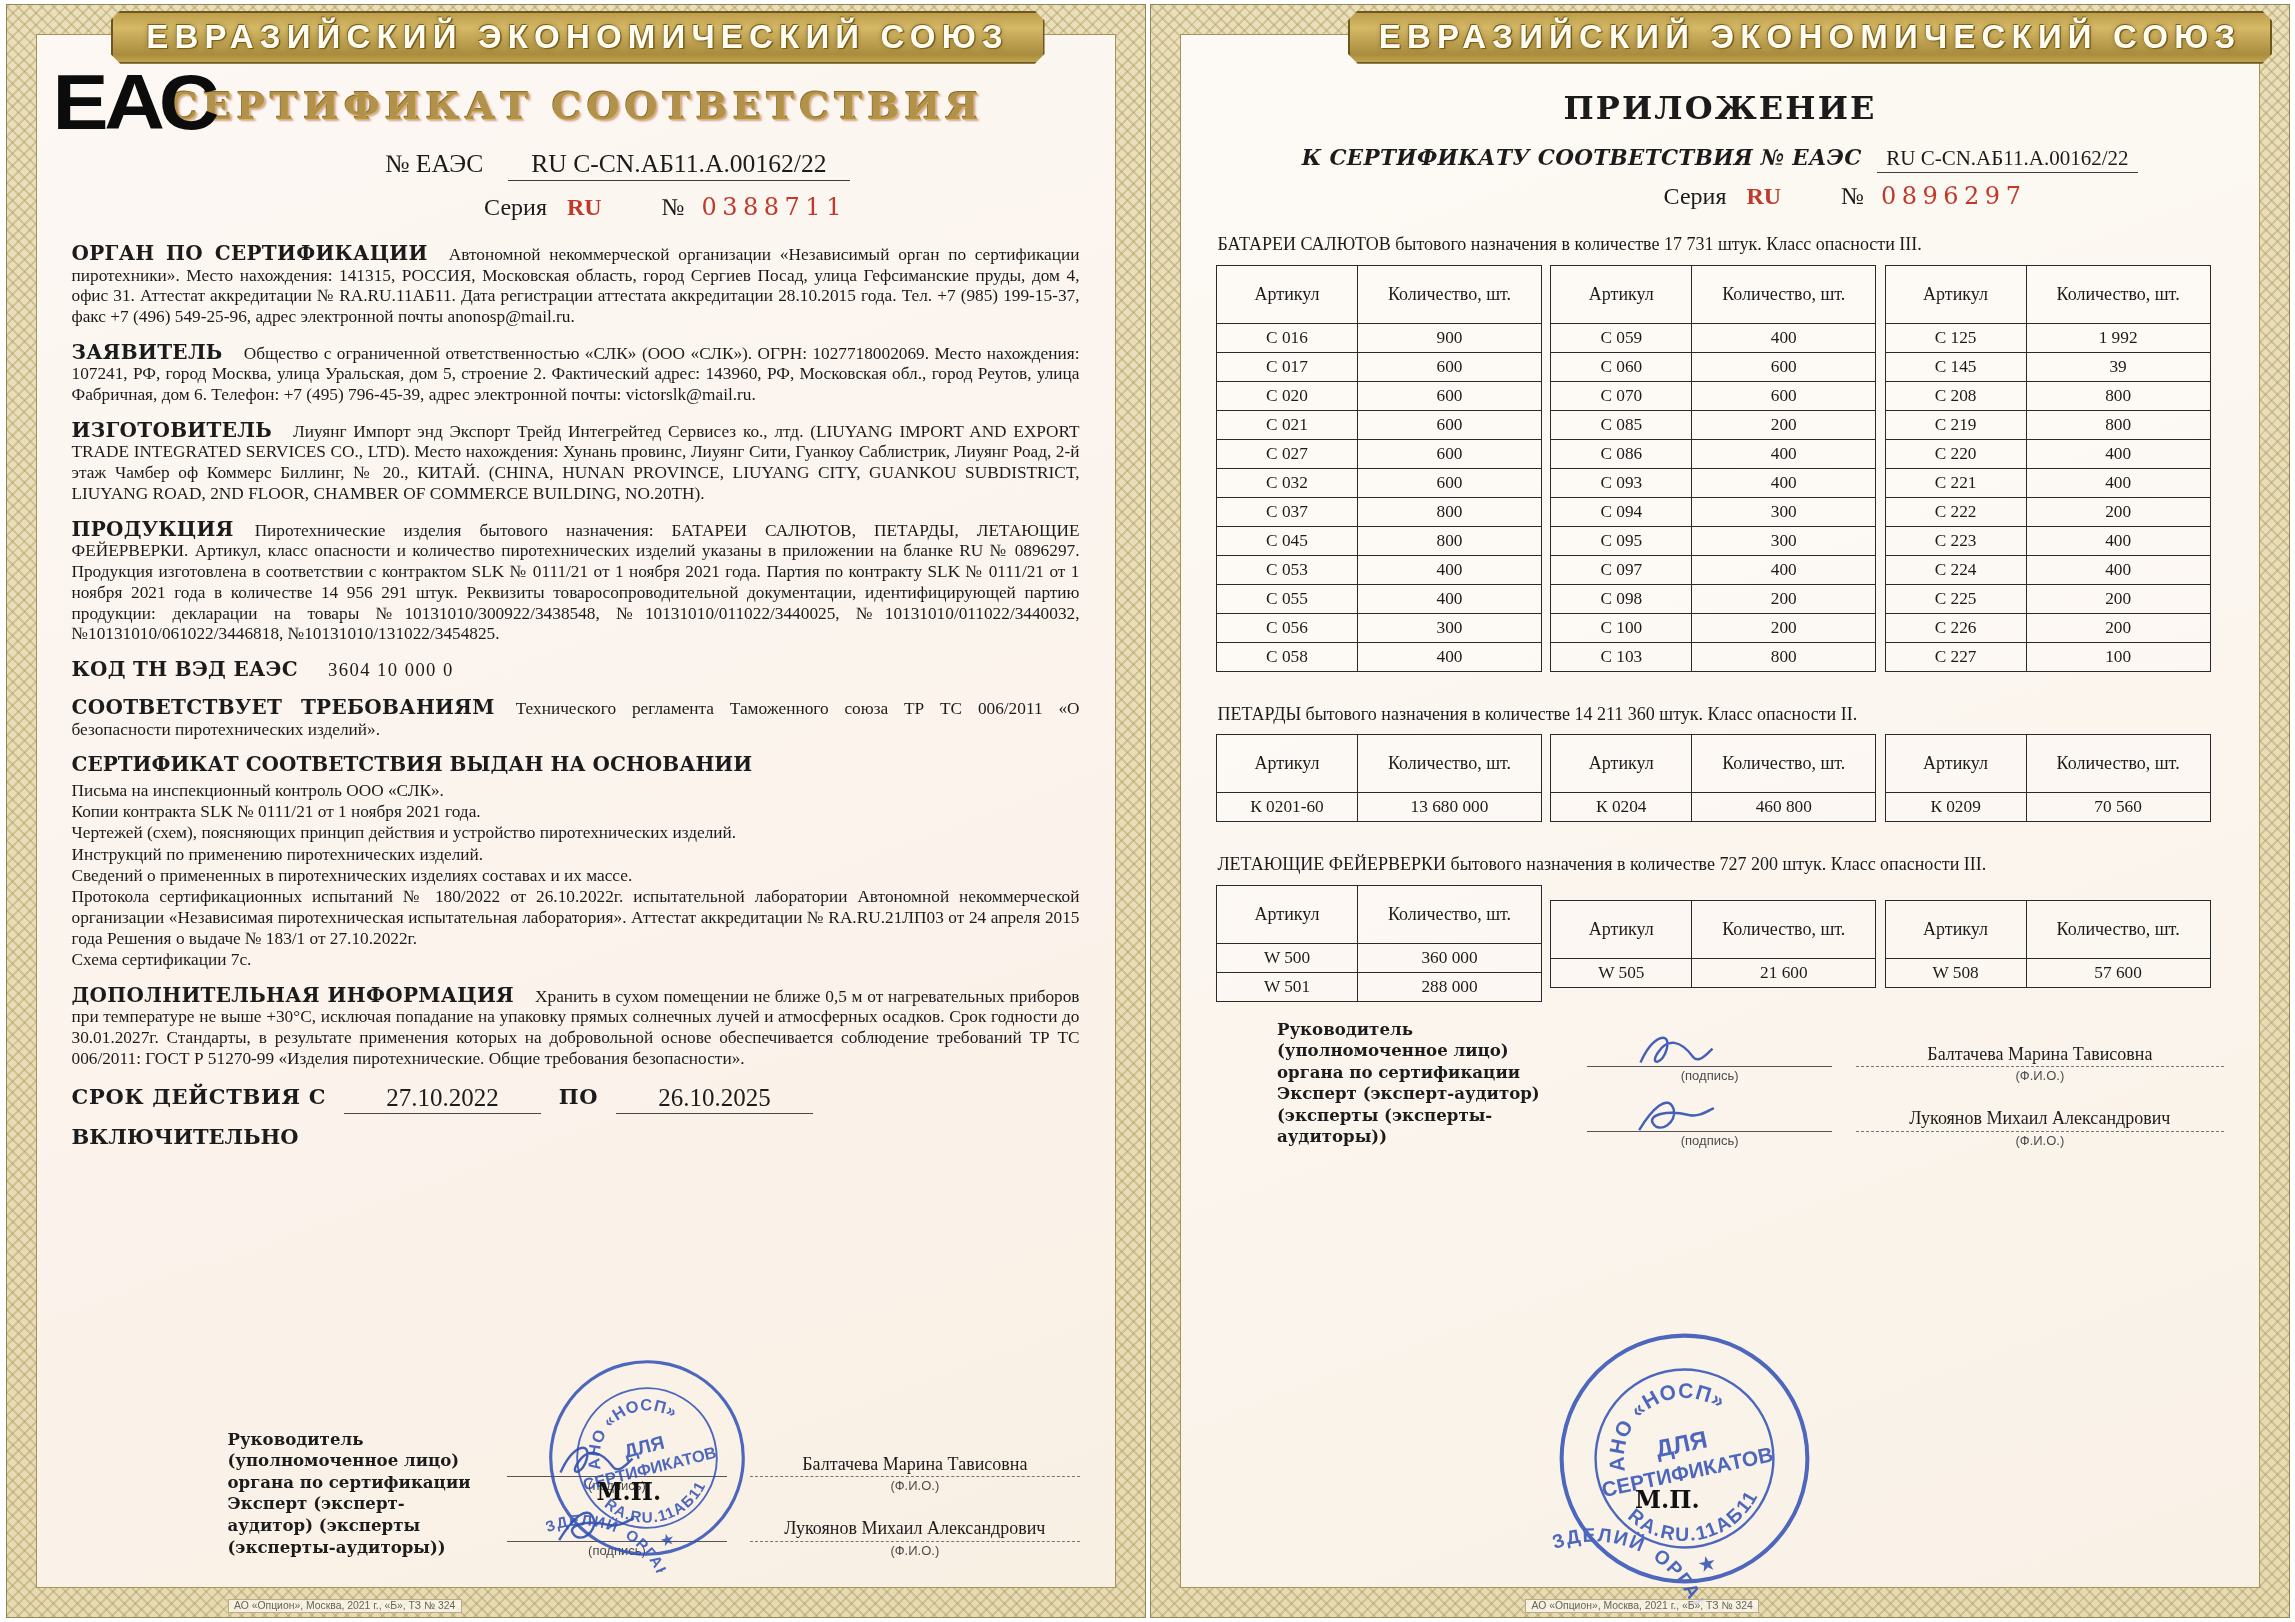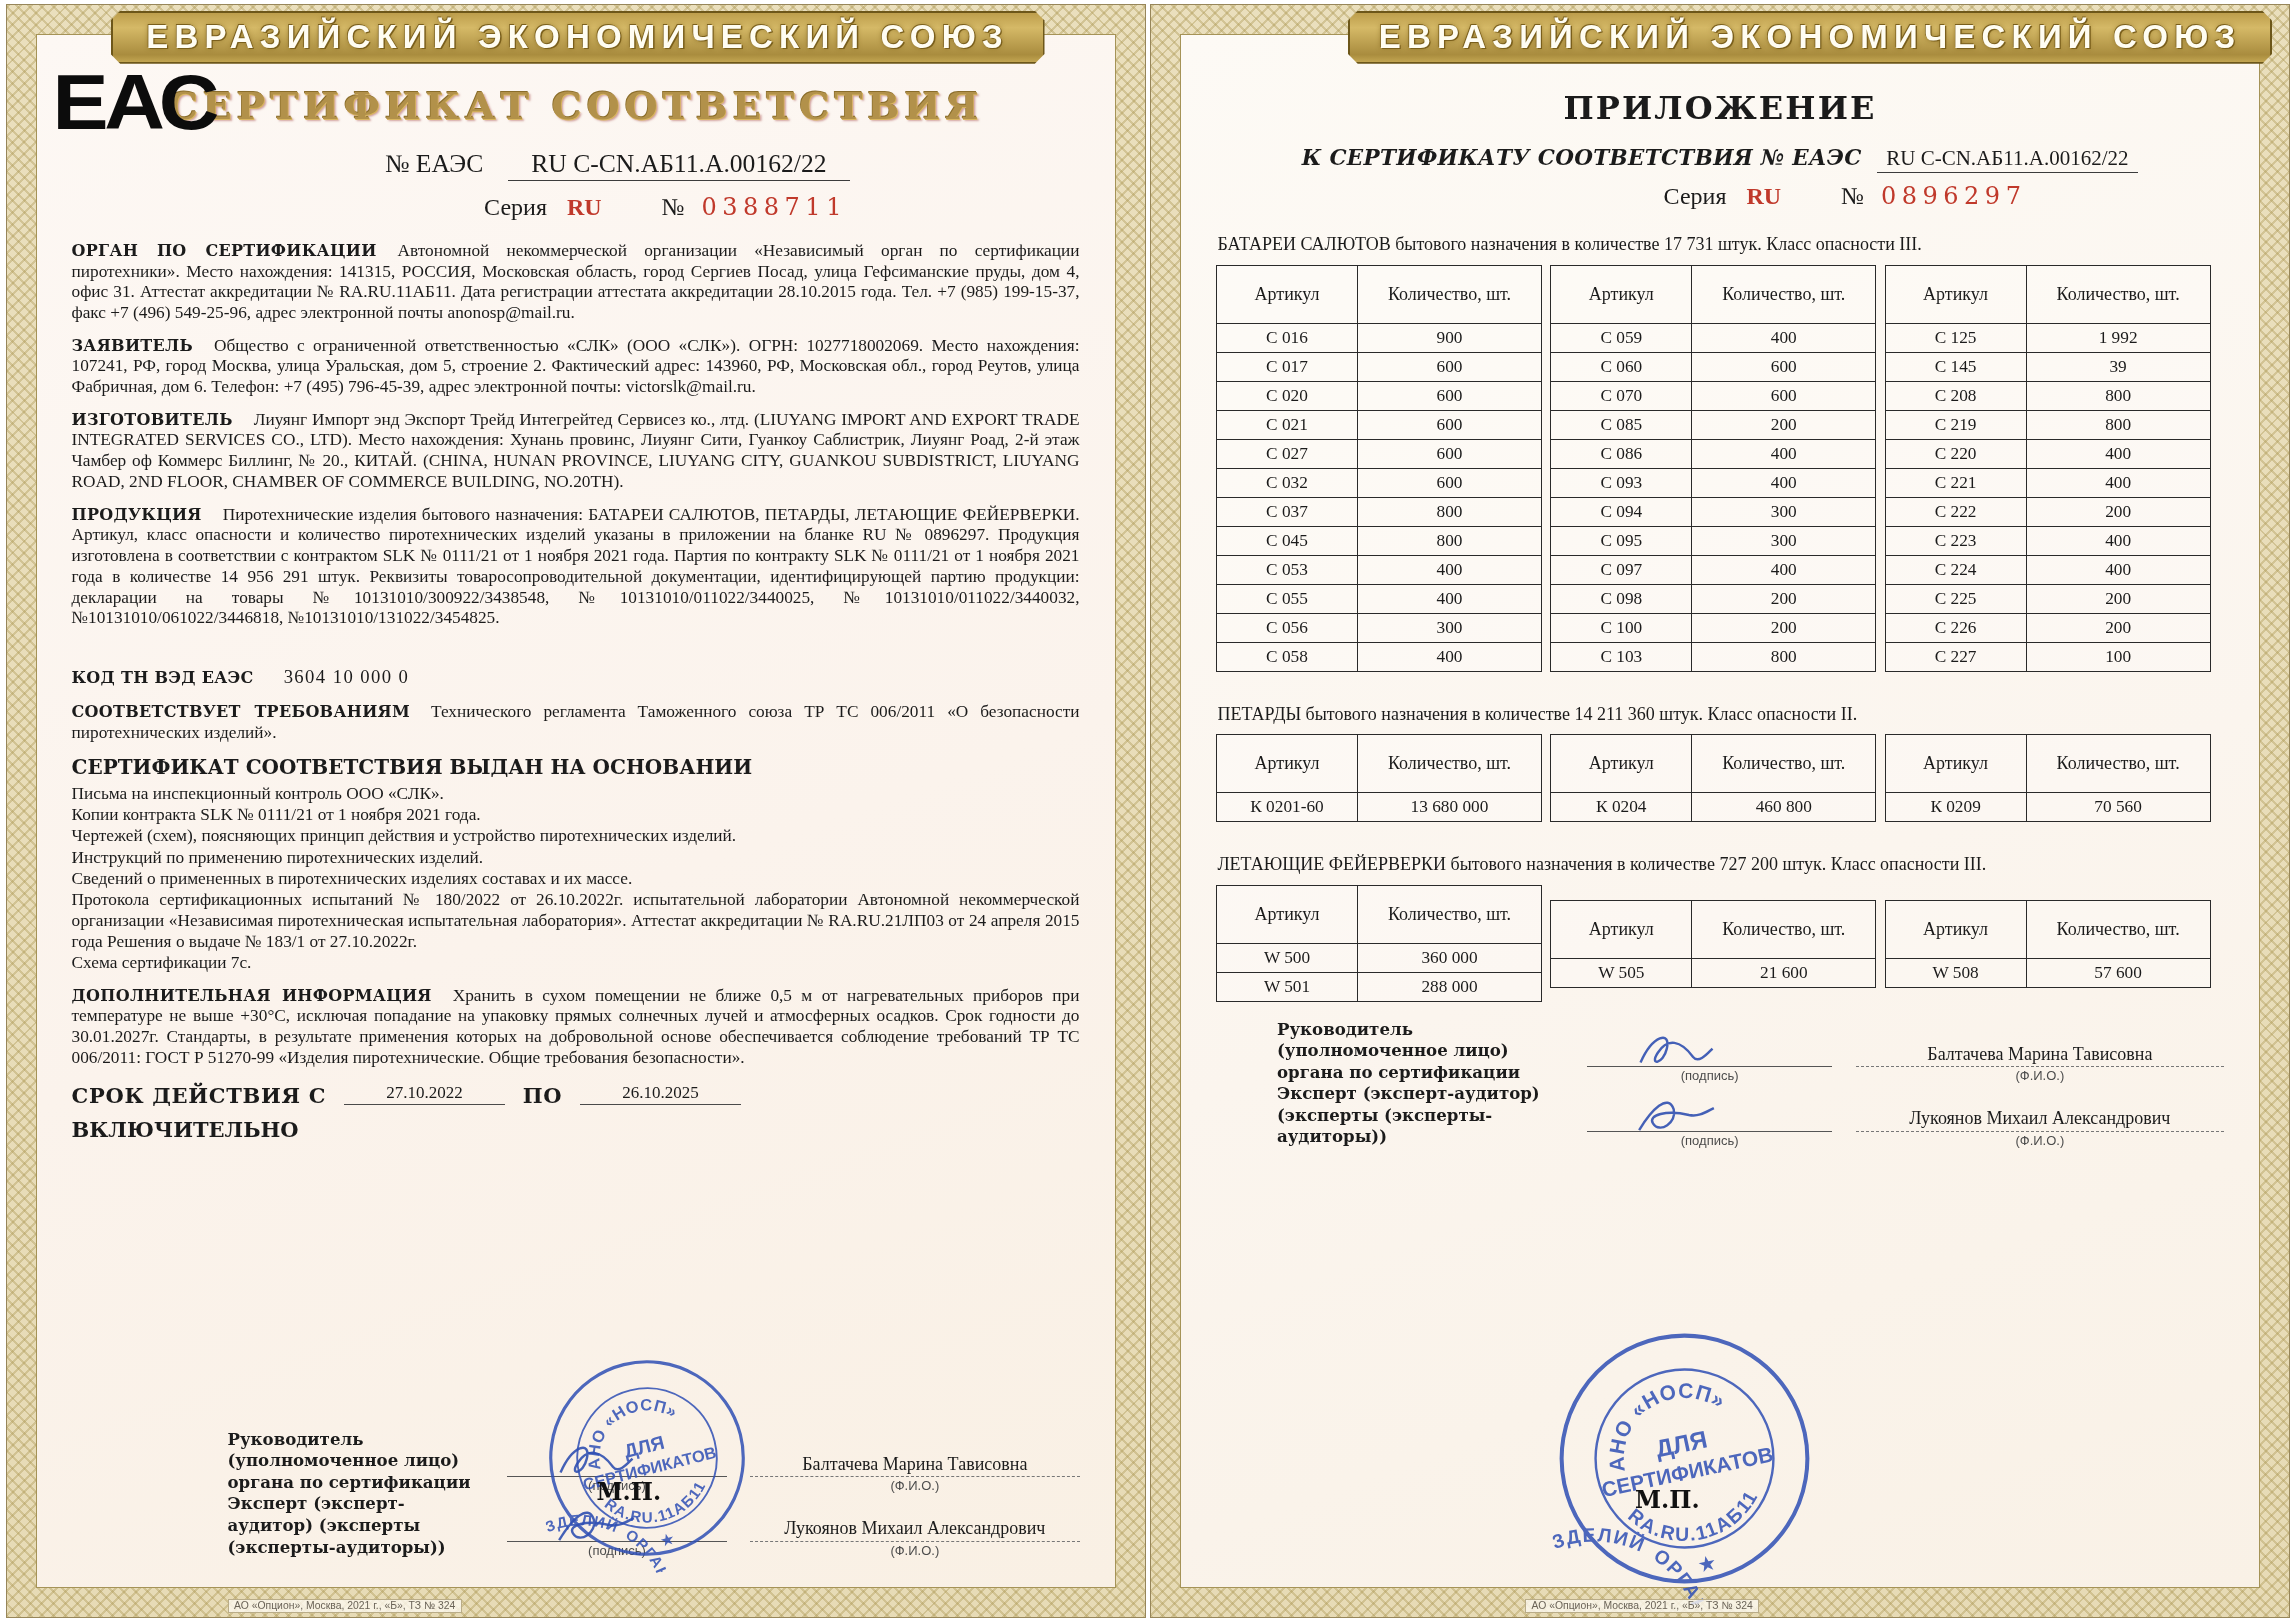--- a/index.html
+++ b/index.html
@@ -62,29 +62,29 @@
   .seriesline{margin-top:14px;text-align:center;font-size:24px;}
   .p1 .seriesline{transform:translateX(90px);}
   .p2 .seriesline{transform:translateX(125px);margin-top:11px;}
   .red{color:#c0392b;}
   .serialdigits{color:#c0392b;letter-spacing:5.5px;font-family:"DejaVu Serif", serif;}
   .series-gap{display:inline-block;width:48px;}
 
   
   .content{margin-top:19.4px;}
   .para{font-size:17.3px;line-height:1.2;text-align:justify;margin:0 0 11.8px 0;}
-  .rt{font-family:"DejaVu Serif", serif;font-size:16px;letter-spacing:0.3px;margin-right:21px;margin-top:27px;}
+  .rt{font-family:"DejaVu Serif", serif;font-size:20px;letter-spacing:0.3px;margin-right:21px;}
   .kv{display:flex;align-items:baseline;margin:4.2px 0 14px 0;}
   .kv .rt{margin-right:30px;}
   .kv .val{font-size:18.7px;letter-spacing:1.4px;}
   .basis-title{font-family:"DejaVu Serif", serif;font-weight:bold;font-size:20px;margin:11px 0 4.2px 0;}
   .basis-line{font-size:17.3px;line-height:1.22;text-align:justify;}
   .validity{margin-top:14px;font-size:17.3px;display:flex;align-items:flex-start;gap:18px;}
   .validity b{font-family:"DejaVu Serif", serif;font-size:21px;letter-spacing:0.7px;}
-  .dateline{border-bottom:1.4px solid #4a4a4a;padding:0 42px 1.4px;font-size:17px;}
+  .dateline{border-bottom:1.4px solid #4a4a4a;padding:0 42px 1.4px;font-size:25px;}
   .incl{font-family:"DejaVu Serif", serif;font-weight:bold;font-size:21px;margin-top:9.7px;}
 
   
   .sigblock{margin-top:auto;display:flex;flex-direction:column;padding-bottom:19.4px;justify-content:center;}
   .p1 .sigblock{margin-left:156px;}
   .p2 .sigblock{margin-left:61px;}
   .sigrow{display:flex;align-items:flex-end;}
   .siglabel{width:291px;font-family:"DejaVu Serif", serif;font-weight:bold;font-size:16.6px;line-height:1.3;}
   .sigmid{width:249px;margin:0 23.5px;position:relative;text-align:center;}
   .sigmid svg{position:absolute;left:48px;bottom:12.5px;}

